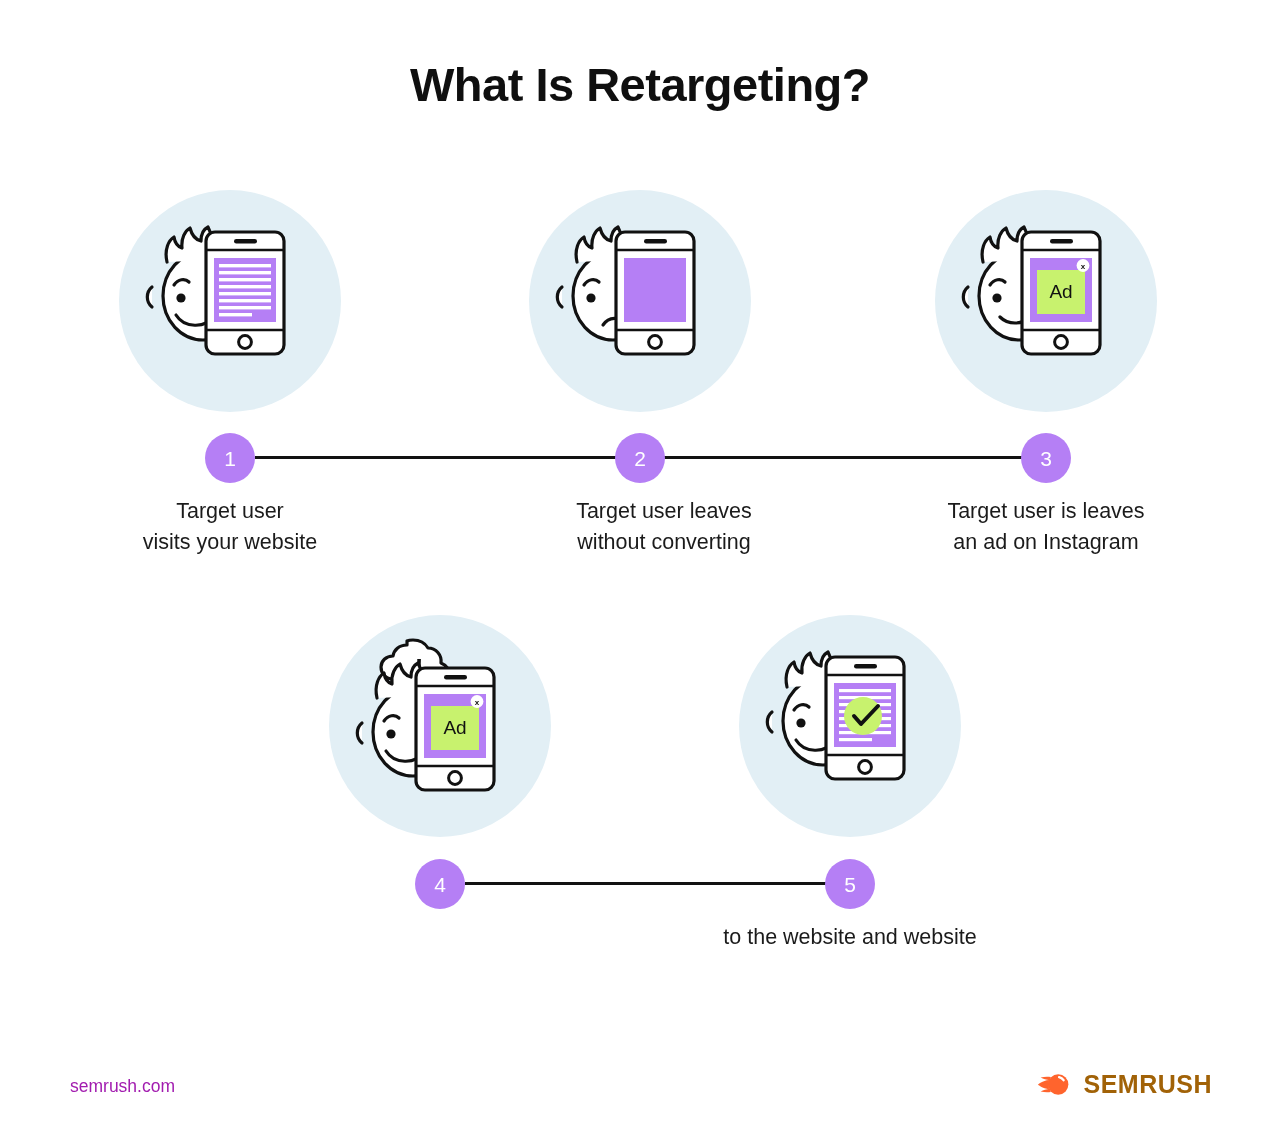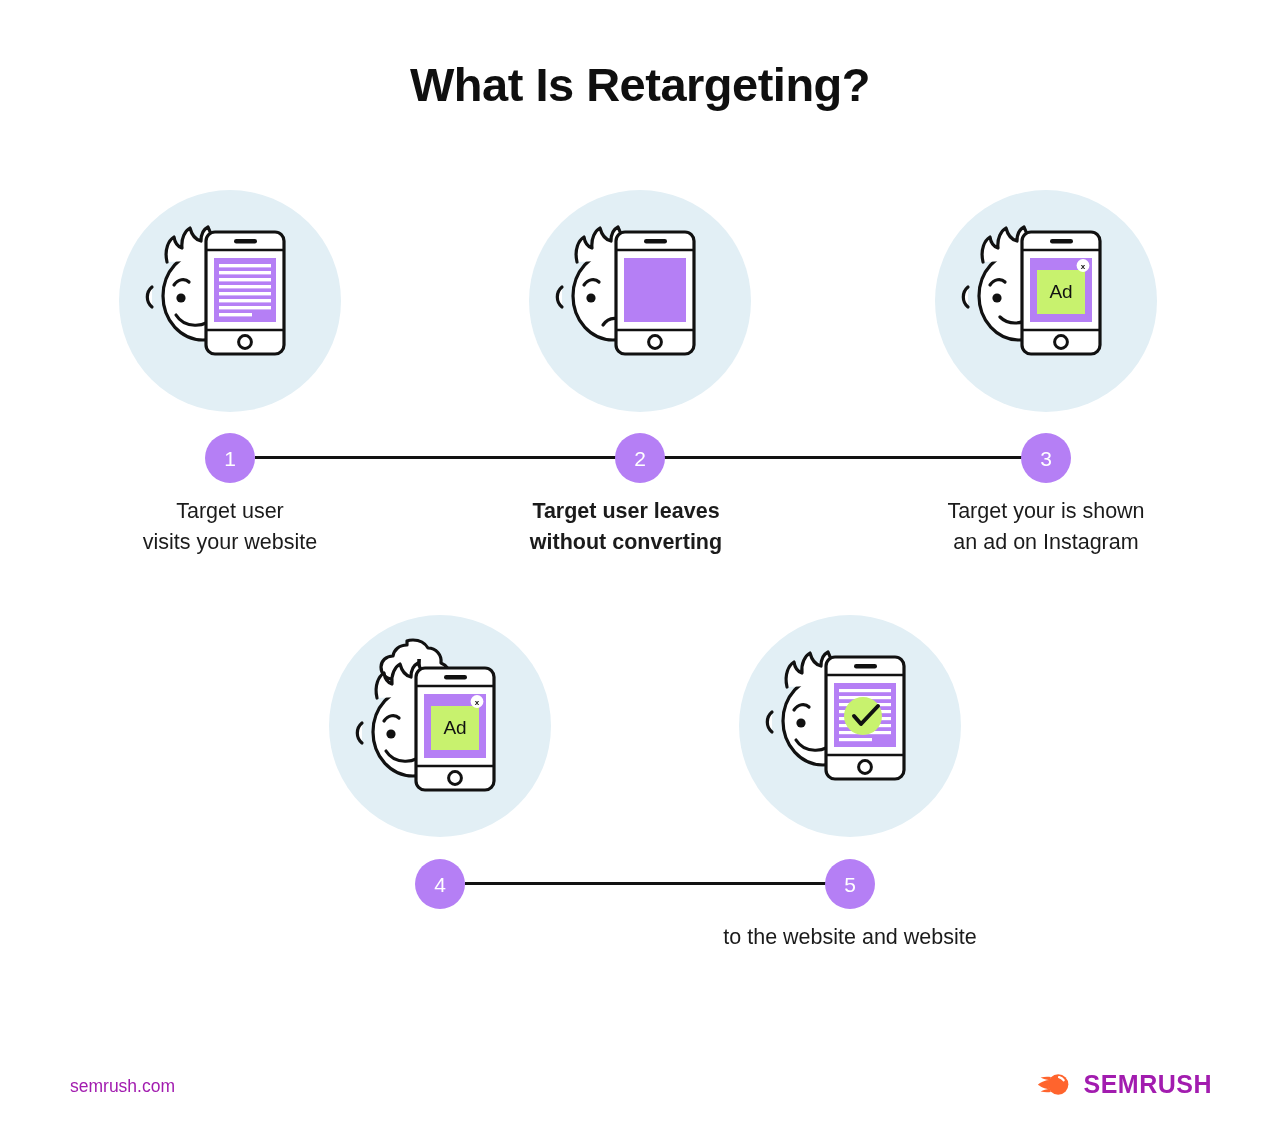--- a/index.html
+++ b/index.html
@@ -64,21 +64,21 @@
   .footer-url {
     position: absolute; left: 70px; top: 1076px;
     font-size: 17.5px; color: #a21caf;
   }
   .logo {
     position: absolute; right: 68px; top: 1070px;
     display: flex; align-items: center; gap: 10px;
   }
   .logo-mark { width: 37px; height: 27px; }
   .logo-text {
-    font-size: 25px; font-weight: 700; letter-spacing: 0.5px; color: #a21caf;
+    font-size: 25px; font-weight: 700; letter-spacing: 0.5px; color: #a16207;
   }
 </style>
 </head>
 <body>
 
 <div class="page">
 
   <div class="title">What Is Retargeting?</div>
 
   <div class="row row1">
@@ -180,26 +180,26 @@
     <div class="line" style="left:255px; width:800px;"></div>
     <div class="numdot" style="left:205px;">1</div>
     <div class="numdot" style="left:615px;">2</div>
     <div class="numdot" style="left:1021px;">3</div>
   </div>
 
   <div class="caption cap1" style="left:70px;">
     <div>Target user</div>
     <div>visits your website</div>
   </div>
-  <div class="caption cap1" style="left:466px;font-weight:bold;">
+  <div class="caption cap1" style="left:504px;">
     <div>Target user leaves</div>
     <div>without converting</div>
   </div>
   <div class="caption cap1" style="left:886px;">
-    <div>Target your is shown</div>
+    <div>Target user is leaves</div>
     <div>an ad on Instagram</div>
   </div>
 
   <div class="row row2">
 
     <div class="step" style="left:310px;">
       <div class="bubble">
         <svg class="art" viewBox="0 0 222 222">
 
           <g>

